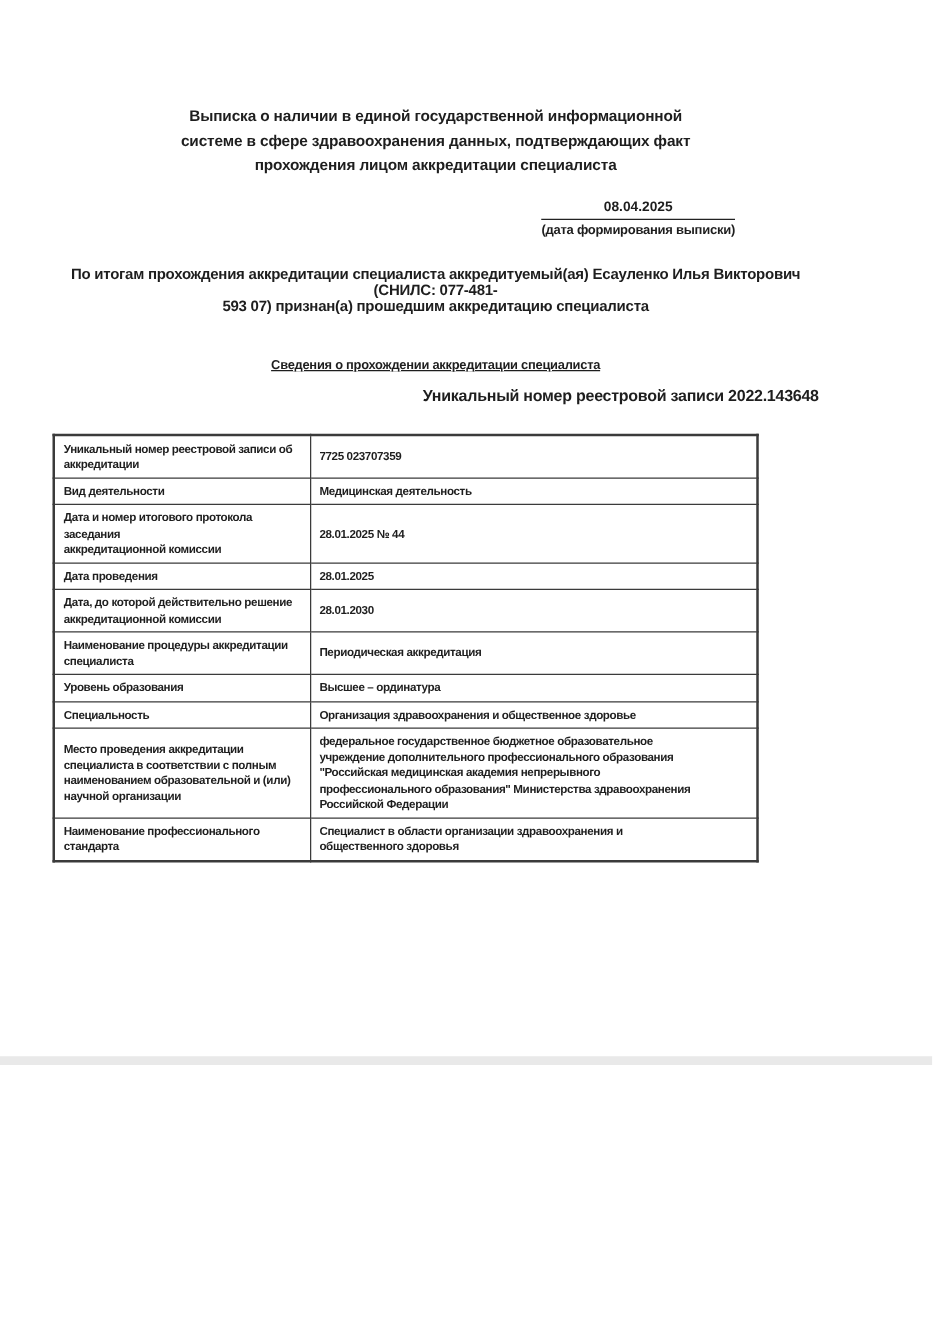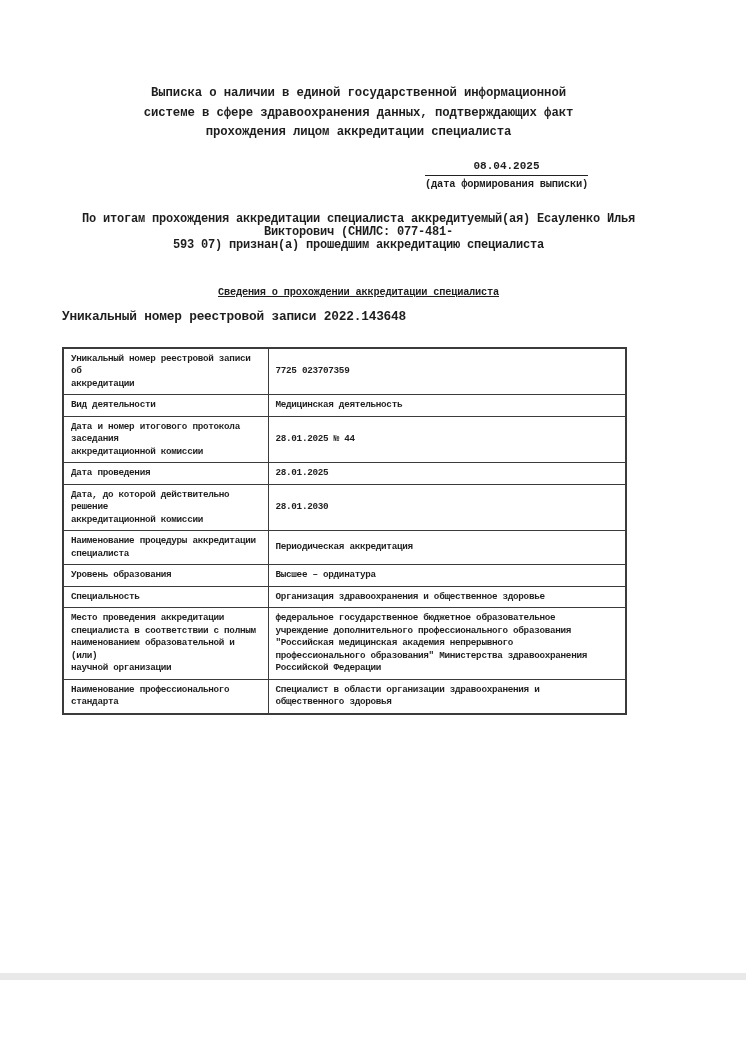--- a/index.html
+++ b/index.html
@@ -1,25 +1,25 @@
 <!DOCTYPE html>
 <html><head>
 <meta charset="utf-8">
 <style>
   html, body { margin: 0; padding: 0; background: #ffffff; }
   .page {
     position: relative;
     width: 746px;
-    height: 980px;
+    height: 852px;
     background: #ffffff;
-    font-family: Liberation Mono, monospace;
+    font-family: Liberation Sans, sans-serif;
     font-weight: 700;
     color: #1e1e1e;
     box-sizing: border-box;
-    padding: 84px 91px 0 62px;
+    padding: 84px 91px 0 42px;
     overflow: hidden;
   }
   .doc-title {
     text-align: center;
     font-size: 12.3px;
     line-height: 19.5px;
     white-space: pre-line;
     letter-spacing: -0.1px;
   }
   .date-wrap { text-align: right; margin-top: 16px; }
@@ -51,21 +51,21 @@
   .section-heading {
     margin-top: 34px;
     text-align: center;
     font-size: 10.3px;
     line-height: 13px;
     text-decoration: underline;
     letter-spacing: -0.2px;
   }
   .registry-heading {
     margin-top: 9px;
-    text-align: left;
+    text-align: right;
     font-size: 12.8px;
     line-height: 17px;
     letter-spacing: -0.2px;
   }
   table.acc-table {
     margin-top: 22px;
     border-collapse: collapse;
     width: 565px;
     table-layout: fixed;
     border: 2px solid #3b3b3b;

